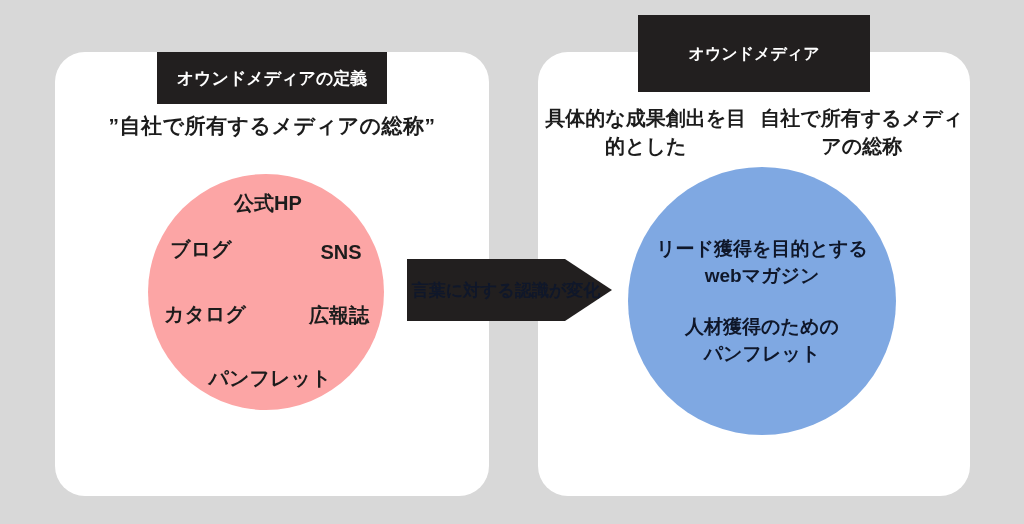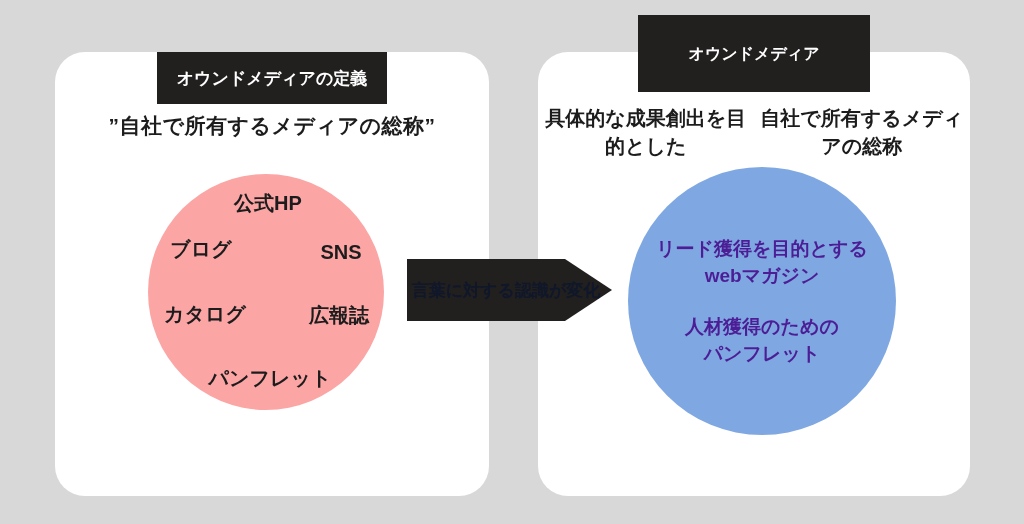--- a/index.html
+++ b/index.html
@@ -72,21 +72,21 @@
   }
 
   .circle-right{
     left:628px;top:167px;width:268px;height:268px;
     background:#7fa8e2;
     display:flex;flex-direction:column;
     align-items:center;justify-content:center;
     gap:24px;
     text-align:center;
     font-size:19px;line-height:27px;
-    color:#4c1d95;
+    color:#0f172a;
   }
   .group{margin:0;}
   .group span{display:block;}
 </style>
 </head>
 <body>
 
 <div class="stage" style="background-color: rgb(216, 216, 216);">
 
   <section class="panel panel-left" style="background-color: rgb(255, 255, 255);"></section>

